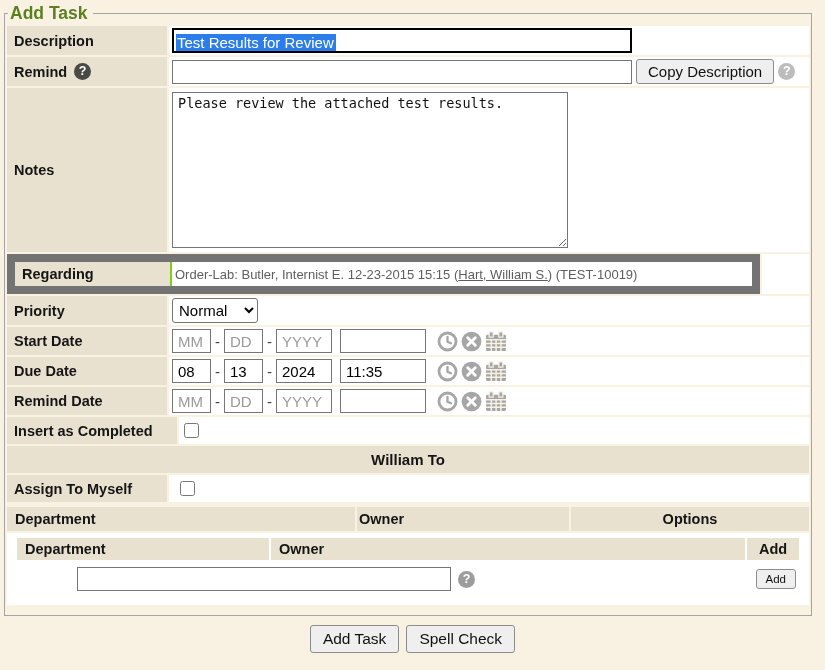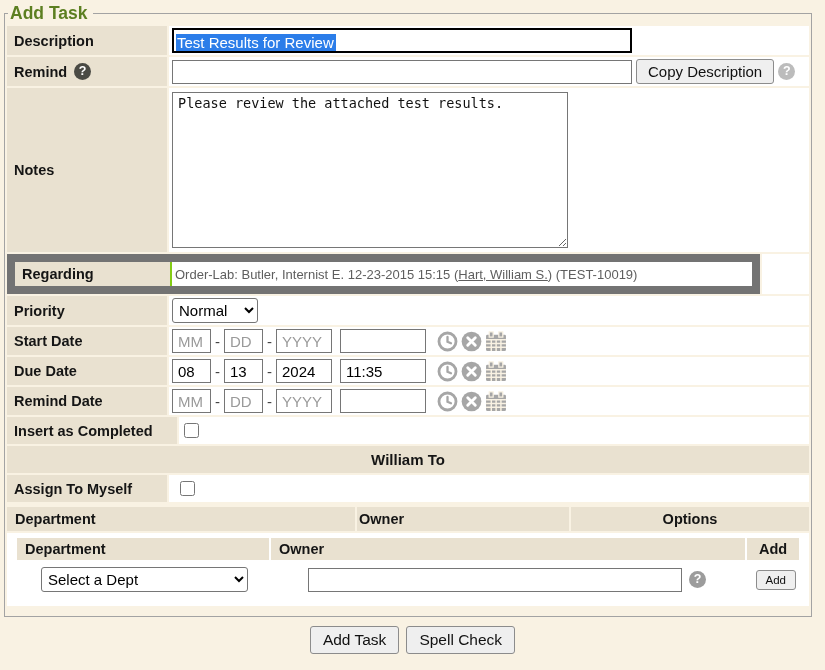--- a/index.html
+++ b/index.html
@@ -280,23 +280,20 @@
     <div class="c3">Options</div>
   </div>
 
   <div class="bottom-white">
     <div class="t2head">
       <div class="c1">Department</div>
       <div class="c2">Owner</div>
       <div class="c3">Add</div>
     </div>
     <div class="t2row">
-      <select class="sel dept-select">
-        <option>Select a Dept</option>
-      </select>
       <input type="text" class="text owner-input" value="" style="">
       <span class="help mid">?</span>
       <button class="add-btn">Add</button>
     </div>
   </div>
 </fieldset>
 
 <div class="footer">
   <button class="btn">Add Task</button>
   <button class="btn">Spell Check</button>

